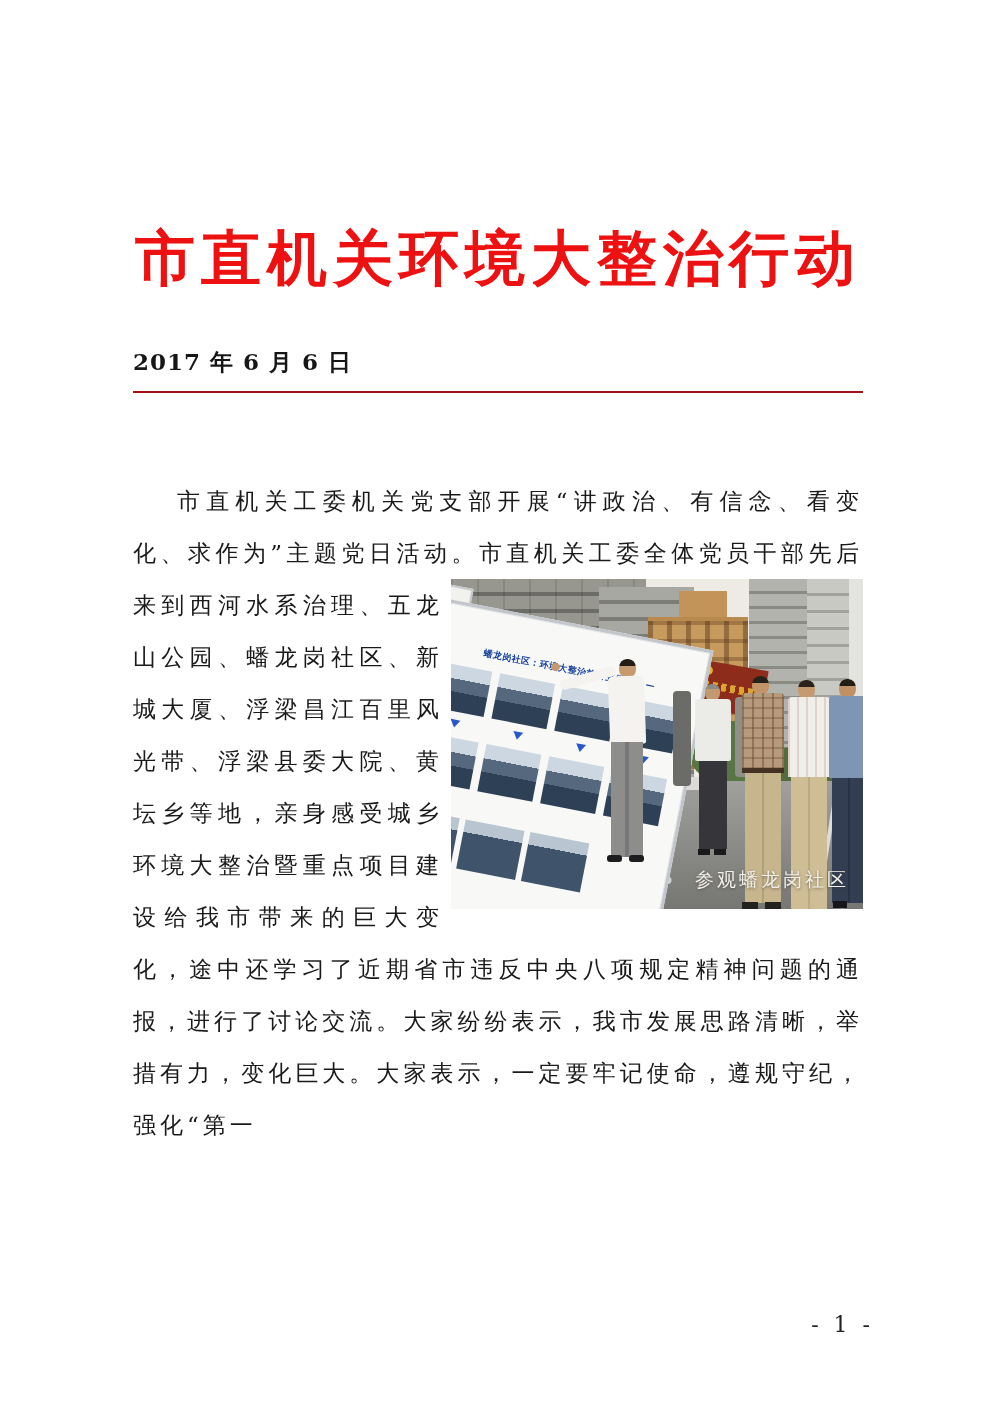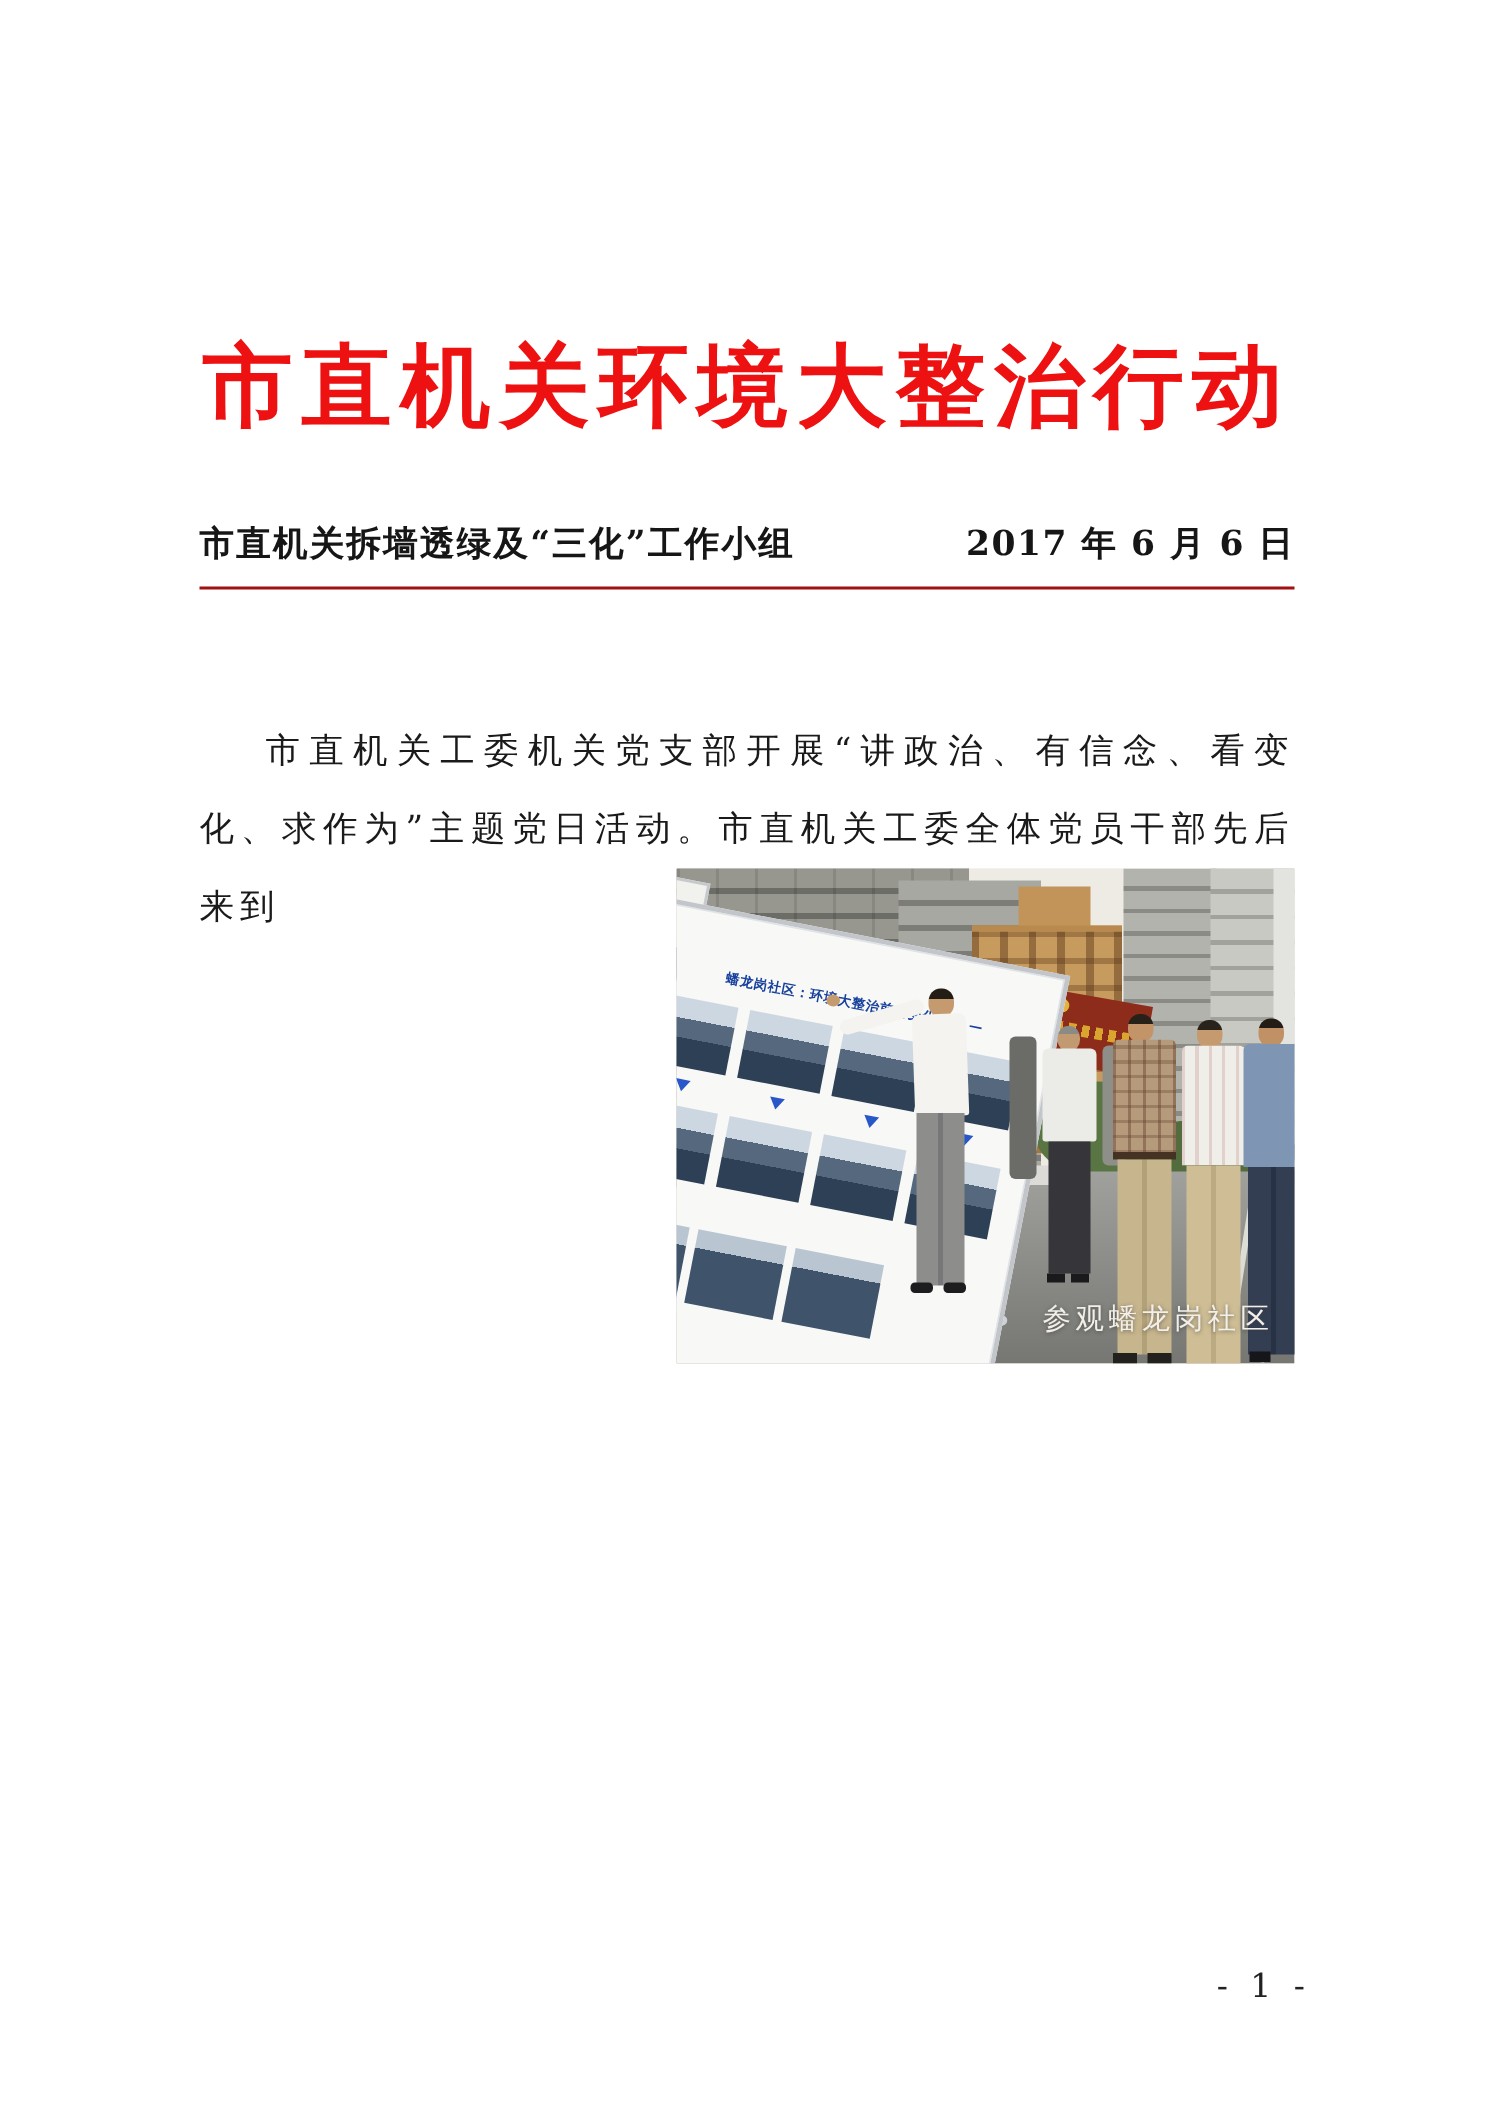--- a/index.html
+++ b/index.html
@@ -144,21 +144,20 @@
 </style>
 </head>
 <body>
 
 <div class="page">
   <div class="content">
 
     <div class="title1">市直机关环境大整治行动</div>
 
     <div class="meta-row">
-      <span class="org">市直机关拆墙透绿及“三化”工作小组</span>
       <span class="date">2017 年 6 月 6 日</span>
     </div>
     <div class="red-rule"></div>
 
     <div class="body-text"><span>市直机关工委机关党支部开展“讲政治、有信念、看变化、求作为”主题党日活动。市直机关工委全体党员干部先后来到</span><figure class="photo">
         <div class="ph ph-sky"></div>
         <div class="ph ph-bldg-left"></div>
         <div class="ph ph-bldg-mid"></div>
         <div class="ph ph-bldg-tan-top"></div>
         <div class="ph ph-bldg-tan"></div>
@@ -236,18 +235,18 @@
         <div class="person p1">
           <div class="p1-arm"></div>
           <div class="p1-hand"></div>
           <div class="p1-head"></div>
           <div class="p1-torso"></div>
           <div class="p1-legs"></div>
           <div class="p1-shoe1"></div>
           <div class="p1-shoe2"></div>
         </div>
         <figcaption class="photo-caption">参观蟠龙岗社区</figcaption>
-      </figure></div>
+      </figure><span>西河水系治理、五龙山公园、蟠龙岗社区、新城大厦、浮梁昌江百里风光带、浮梁县委大院、黄坛乡等地，亲身感受城乡环境大整治暨重点项目建设给我市带来的巨大变化，途中还学习了近期省市违反中央八项规定精神问题的通报，进行了讨论交流。大家纷纷表示，我市发展思路清晰，举措有力，变化巨大。大家表示，一定要牢记使命，遵规守纪，强化“第一</span></div>
 
   </div>
 
   <div class="page-number">- 1 -</div>
 </div>
 
 </body></html>

